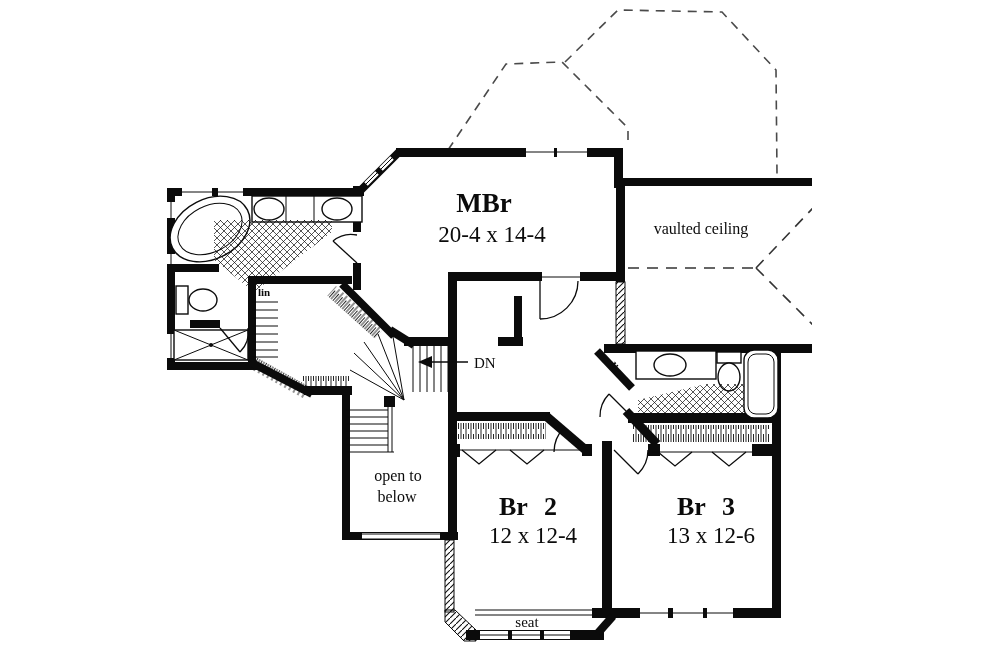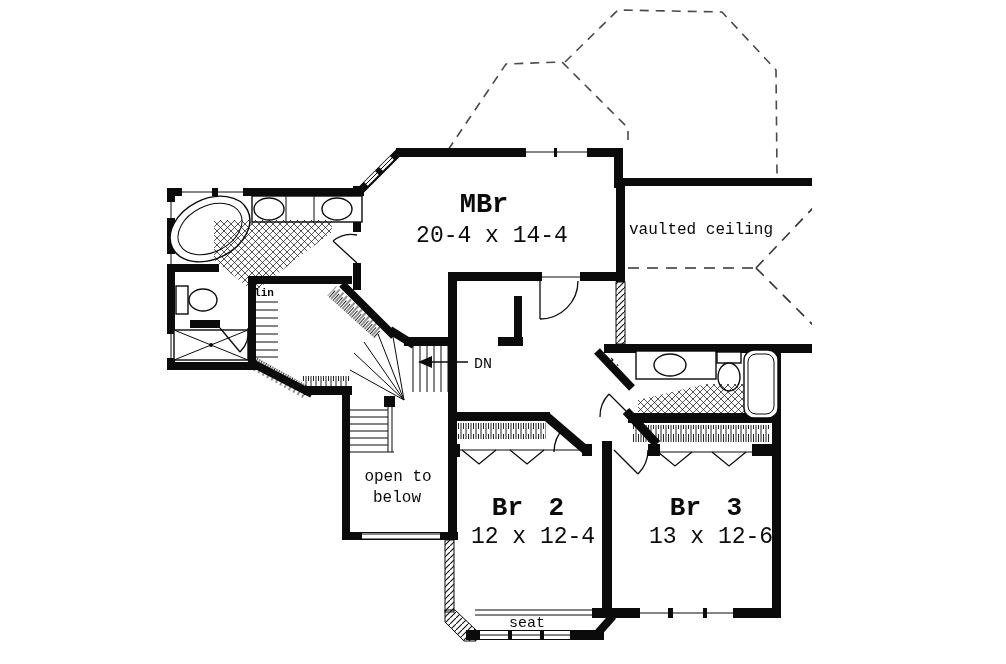--- a/index.html
+++ b/index.html
@@ -1,17 +1,17 @@
 <!DOCTYPE html>
 <html><head>
 <meta charset="utf-8">
 <style>
   html,body{margin:0;padding:0;background:#ffffff;}
   .canvas{position:relative;width:812px;height:664px;background:#84cc16;overflow:hidden;
-          font-family:Liberation Mono, monospace;}
+          font-family:Liberation Serif, serif;}
   svg{position:absolute;left:0;top:0;}
   text{fill:#0b0b0b;}
   .room-name{font-weight:bold;font-size:26px;word-spacing:10px;}
   .room-name-m{font-weight:bold;font-size:27px;}
   .room-dims{font-size:23px;}
   .note{font-size:16px;}
   .small-note{font-size:15px;}
   .tiny-note{font-size:11px;font-weight:bold;}
   .thin{stroke:#0b0b0b;stroke-width:1.3;fill:none;}
   .thin2{stroke:#0b0b0b;stroke-width:1;fill:none;}

